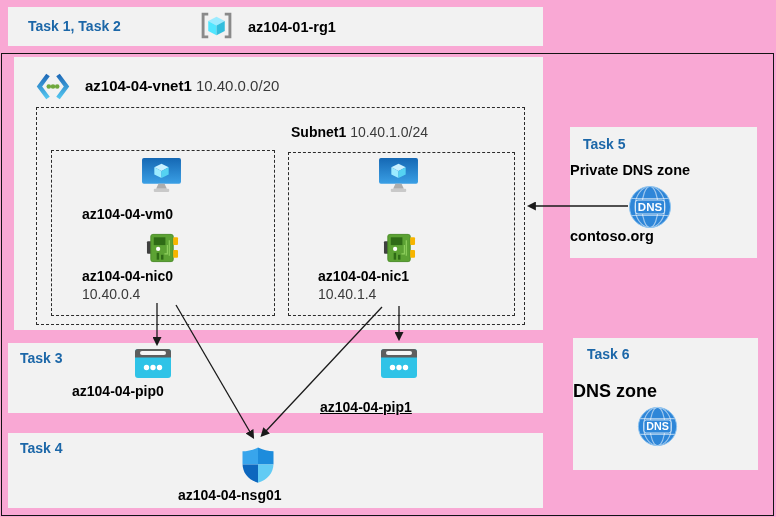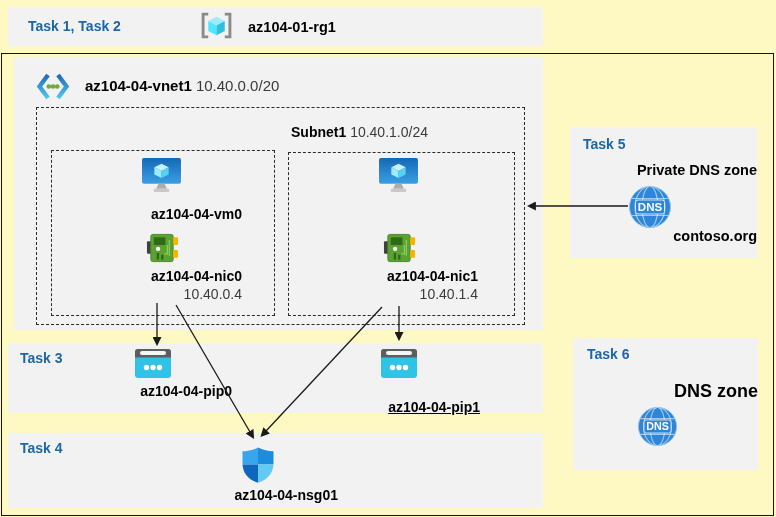--- a/index.html
+++ b/index.html
@@ -1,25 +1,25 @@
 <!DOCTYPE html>
 <html><head>
 <meta charset="utf-8">
 <style>
   html,body{margin:0;padding:0;background:#ffffff;}
   .canvas{
-    position:relative;width:776px;height:517px;background:#fef9c3;
+    position:relative;width:776px;height:517px;background:#f9a8d4;
     font-family:"Liberation Sans","DejaVu Sans",sans-serif;overflow:hidden;
   }
   .abs{position:absolute;}
   .band{position:absolute;background:#F2F2F2;}
   .task-label{position:absolute;font-size:14px;font-weight:700;color:#1C67A8;white-space:nowrap;}
   .name{font-weight:700;font-size:14px;color:#000;white-space:nowrap;}
   .val{font-weight:400;font-size:14px;color:#3A3A3A;white-space:nowrap;}
-  .ctr{text-align:right;}
+  .ctr{text-align:left;}
   .outer-rect{position:absolute;left:1px;top:53px;width:771px;height:461px;border:1.6px solid #141414;background:transparent;}
   .vnet-fill{position:absolute;left:14px;top:57px;width:529px;height:273px;background:#F2F2F2;}
   .dashed{position:absolute;border:1.3px dashed #2B2B2B;background:transparent;}
   .vnet-title{position:absolute;left:78px;top:77px;font-size:15px;white-space:nowrap;}
   .vnet-title .name{font-size:15px;margin-left:7px;}
   .vnet-title .val{font-size:15px;margin-top:48px;}
   .subnet-label{position:absolute;font-size:14px;white-space:nowrap;}
   .icon{display:block;}
   svg{display:block;}
   .arrow-layer{position:absolute;left:0;top:0;width:776px;height:517px;pointer-events:none;z-index:6;}

